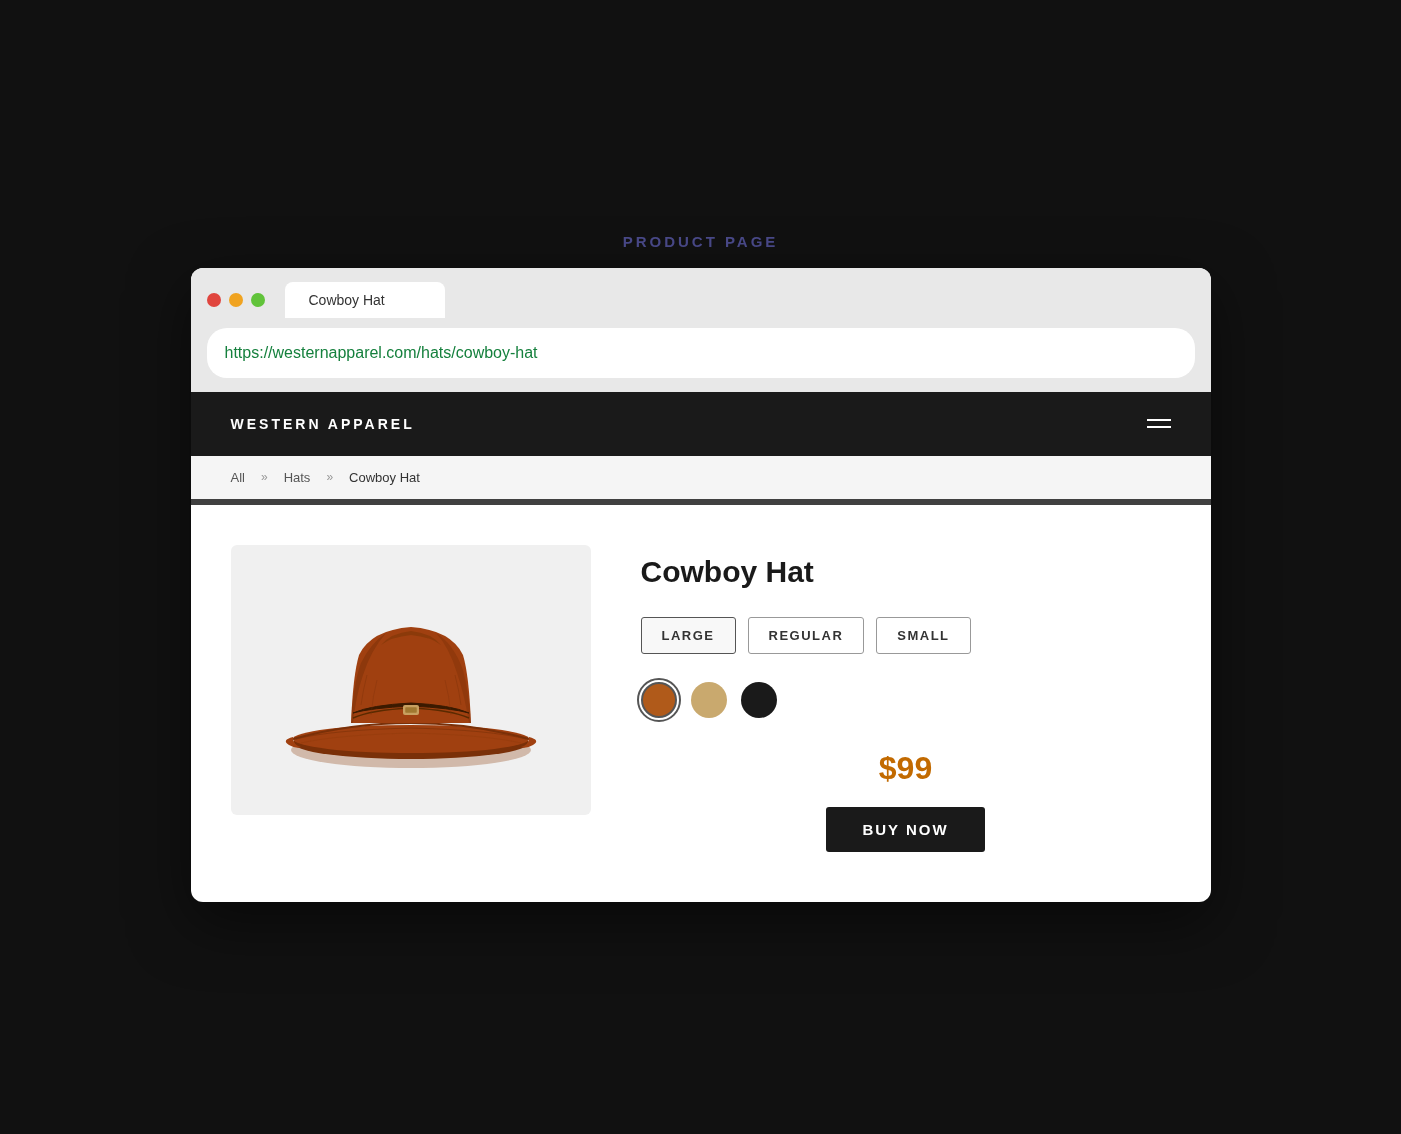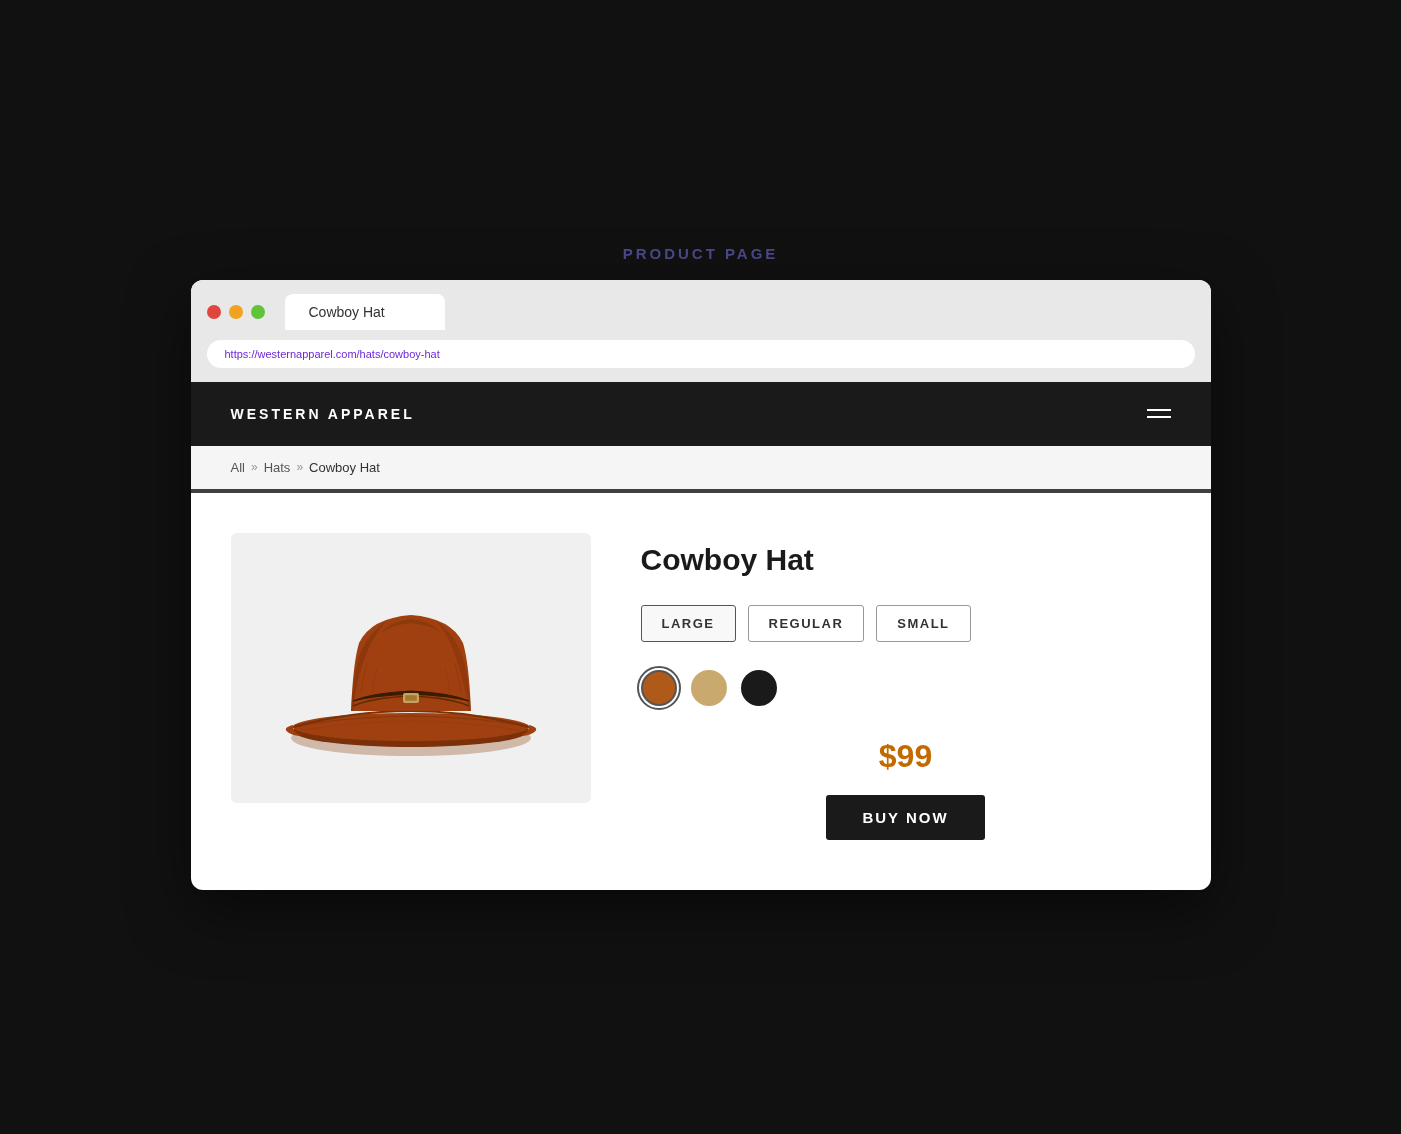--- a/index.html
+++ b/index.html
@@ -71,23 +71,23 @@
     }
 
     .browser-addressbar-row {
       padding: 10px 16px 14px 16px;
       background: #e8e8e8;
     }
 
     .browser-addressbar {
       background: #fff;
       border-radius: 20px;
-      padding: 8px 18px;
-      font-size: 11px;
-      color: #6d28d9;
+      padding: 16px 18px;
+      font-size: 16px;
+      color: #15803d;
       width: 100%;
       border: none;
       outline: none;
     }
 
     
     .site-nav {
       background: #1a1a1a;
       display: flex;
       align-items: center;
@@ -117,22 +117,22 @@
       background: #fff;
     }
 
     .breadcrumb {
       background: #f5f5f5;
       padding: 14px 40px;
       font-size: 13px;
       color: #555;
       display: flex;
       align-items: flex-start;
-      gap: 6px;
-      border-bottom: 4px solid #404040;
+      gap: 16px;
+      border-bottom: 6px solid #404040;
     }
 
     .breadcrumb-sep {
       color: #999;
       font-size: 12px;
     }
 
     .breadcrumb-link {
       color: #555;
       cursor: pointer;

